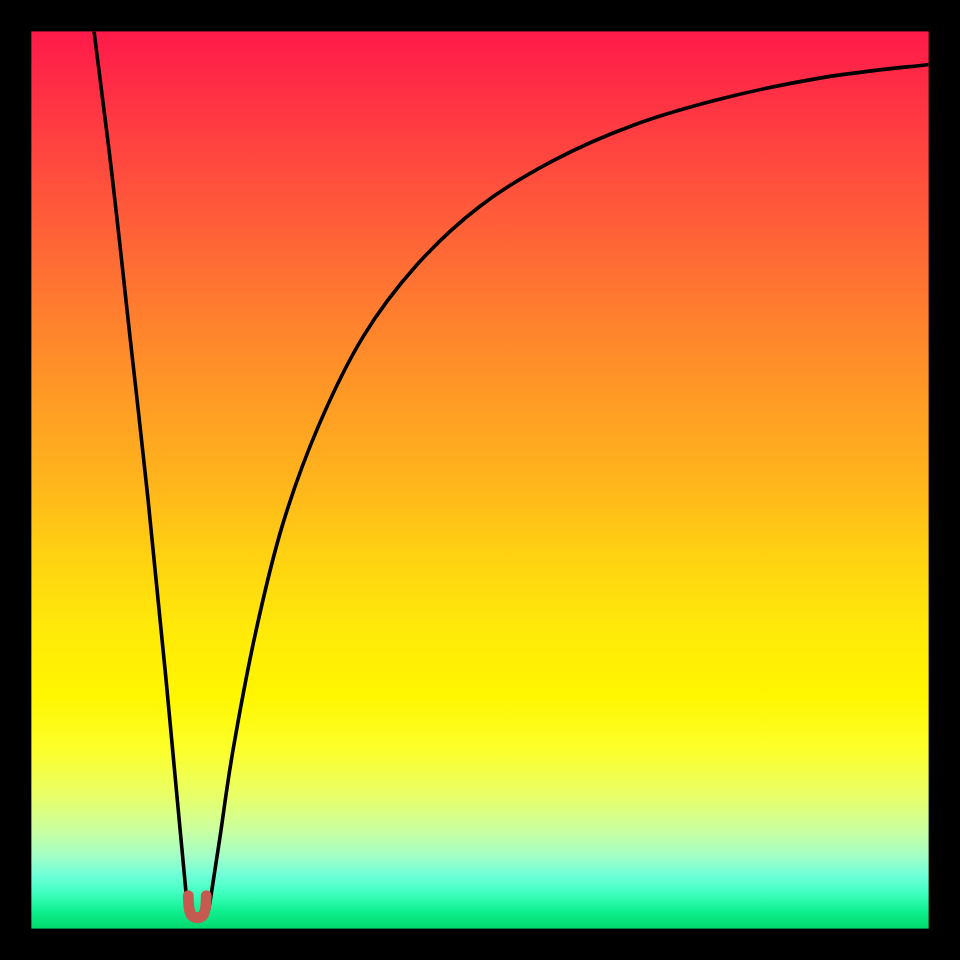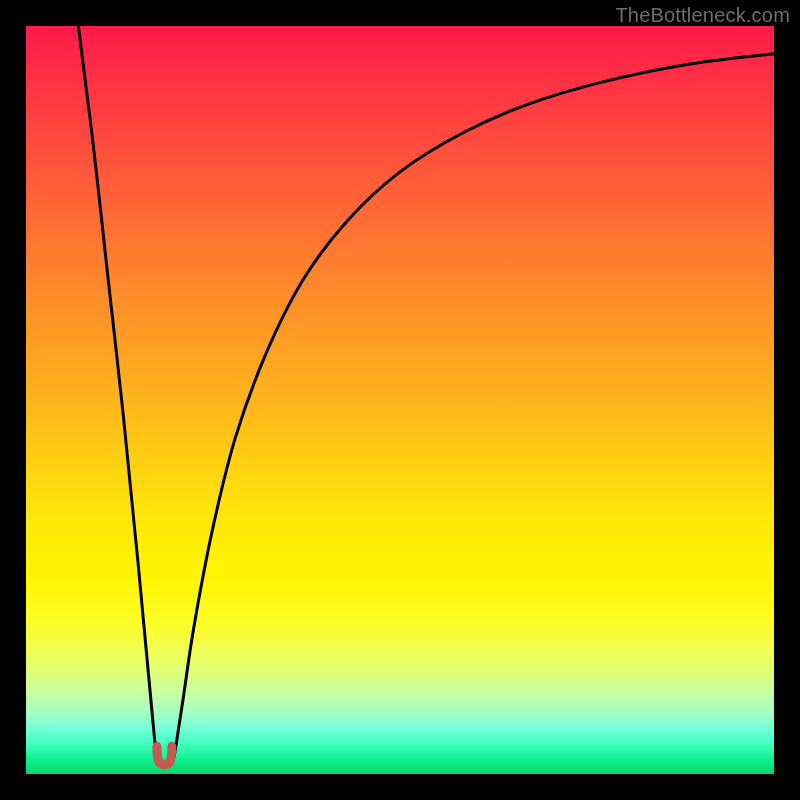--- a/index.html
+++ b/index.html
@@ -60,21 +60,20 @@
     font-size: 20px;
     font-weight: 500;
     letter-spacing: 0.2px;
     user-select: none;
   }
 </style>
 </head>
 <body>
 
 <div class="frame">
-  <div class="watermark">TheBottleneck.com</div>
 
   <div class="plot">
     <div class="gradient"></div>
 
     <svg id="chart-svg" class="svg-layer" viewBox="0 0 748 748" preserveAspectRatio="none">
       <path id="left-path" fill="none" stroke="#000" stroke-width="3" stroke-linecap="round" d="M 52.36 0.00 C 55.05 21.54, 61.93 73.90, 67.32 119.68 C 72.71 165.46, 76.89 205.85, 82.28 254.32 C 87.67 302.79, 91.85 337.80, 97.24 388.96 C 102.63 440.12, 107.49 490.09, 112.20 538.56 C 116.91 587.03, 120.32 625.25, 123.42 658.24 C 126.52 691.23, 128.06 708.36, 129.40 721.82 C 130.75 735.28, 130.63 731.02, 130.90 733.04"></path>
       <path id="right-path" fill="none" stroke="#000" stroke-width="3" stroke-linecap="round" d="M 147.36 733.04 C 147.76 731.02, 147.85 732.59, 149.60 721.82 C 151.35 711.05, 153.71 695.42, 157.08 673.20 C 160.45 650.98, 162.91 629.37, 168.30 598.40 C 173.69 567.43, 179.59 534.82, 187.00 501.16 C 194.41 467.50, 200.02 442.37, 209.44 411.40 C 218.86 380.43, 227.24 357.39, 239.36 329.12 C 251.48 300.85, 261.95 278.56, 276.76 254.32 C 291.57 230.08, 304.14 214.00, 321.64 194.48 C 339.14 174.96, 353.80 161.34, 374.00 145.86 C 394.20 130.38, 410.95 120.58, 433.84 108.46 C 456.73 96.34, 475.58 87.96, 501.16 78.54 C 526.74 69.12, 547.69 63.24, 575.96 56.10 C 604.23 48.96, 627.27 44.01, 658.24 38.90 C 689.21 33.78, 731.84 29.70, 748.00 27.68"></path>
       <path id="valley-marker" fill="none" stroke="#c55a50" stroke-width="9" stroke-linecap="round" stroke-linejoin="round" d="M 130.90 720.32
               C 130.90 736.78,
                 133.89 738.78,

